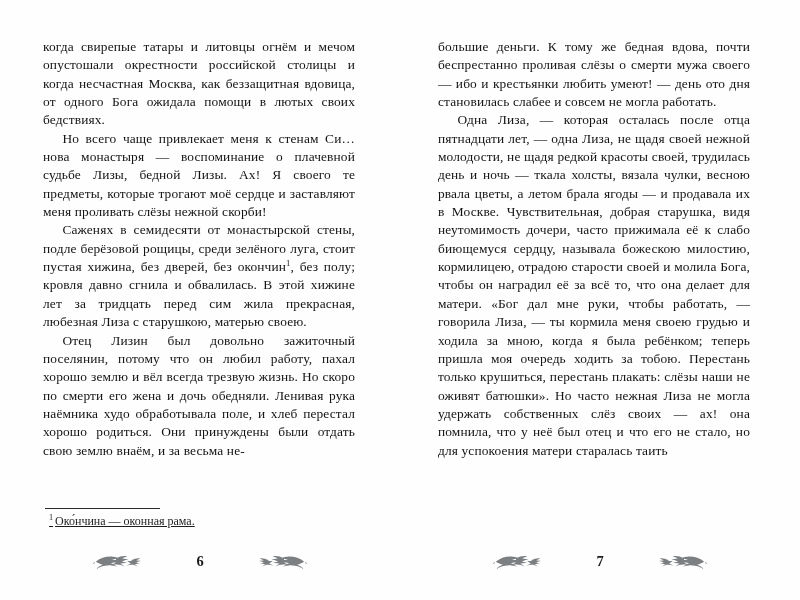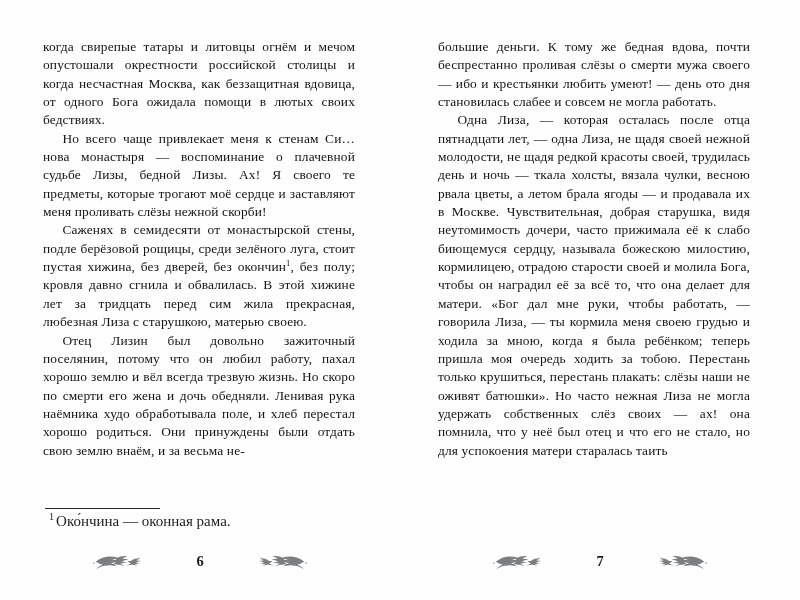--- a/index.html
+++ b/index.html
@@ -65,25 +65,26 @@
     bottom: 72px;
     width: 312px;
   }
   .footnote-rule {
     width: 115px;
     height: 0;
     border-top: 1px solid #2b2b2b;
     margin: 0 0 5px 2px;
   }
   .footnote-text {
-    font-size: 15px;
+    font-size: 12px;
     line-height: 14px;
     color: #1d1d1d;
     font-family: "Liberation Serif", "DejaVu Serif", serif;
     padding-left: 6px;
+    text-decoration: underline;
   }
   .footnote-text sup {
     font-size: 0.68em;
     vertical-align: super;
     line-height: 0;
     margin-right: 2px;
   }
 
   
   .folio {

